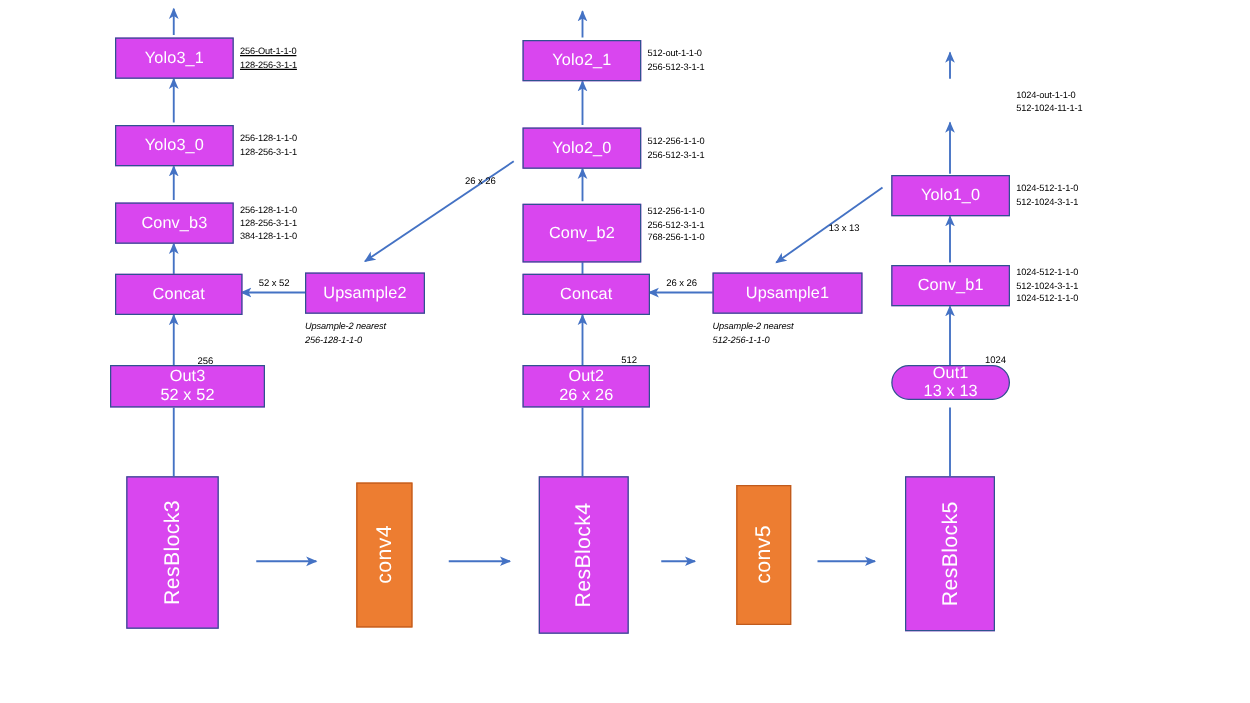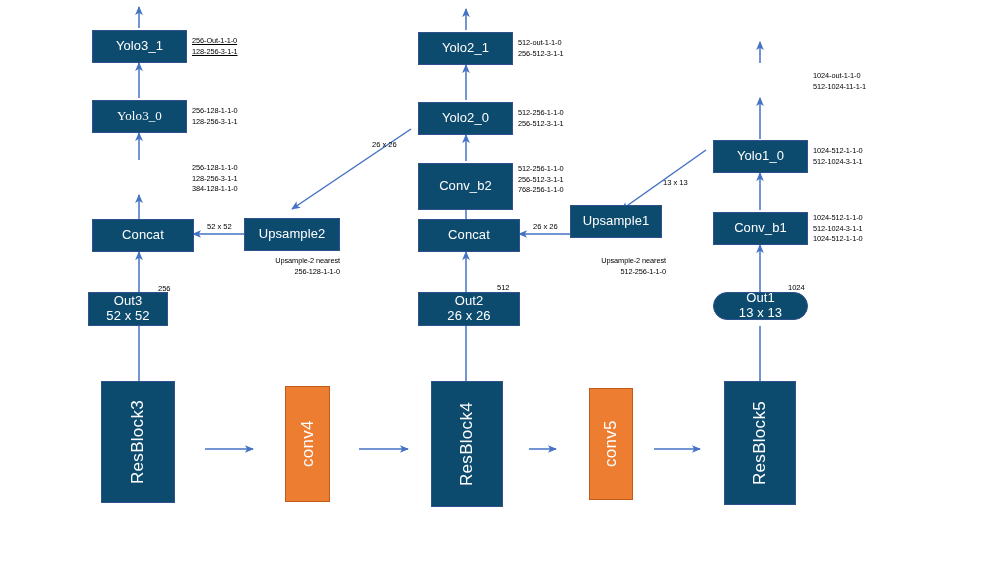--- a/index.html
+++ b/index.html
@@ -14,21 +14,21 @@
   #canvas {
     position: relative;
     width: 1000px;
     height: 562px;
     background: #ffffff;
     overflow: hidden;
   }
   .node {
     position: absolute;
     box-sizing: border-box;
-    background: #0c4a6e;
+    background: #d946ef;
     border: 1px solid #2F528F;
     color: #ffffff;
     display: flex;
     flex-direction: column;
     align-items: center;
     justify-content: center;
     font-size: 13px;
     line-height: 1.15;
     text-align: center;
     letter-spacing: 0.1px;
@@ -45,21 +45,21 @@
     letter-spacing: 0.3px;
   }
   .ann {
     position: absolute;
     font-size: 7.4px;
     line-height: 1.45;
     color: #000000;
     white-space: pre;
     letter-spacing: -0.1px;
   }
-  .ann.c { text-align: right; }
+  .ann.c { text-align: left; font-style: italic; }
   .tag {
     position: absolute;
     font-size: 7.6px;
     color: #000000;
     white-space: nowrap;
     letter-spacing: -0.05px;
   }
   svg.wires {
     position: absolute;
     left: 0;
@@ -115,44 +115,47 @@
       <line x1="760" y1="381" x2="760" y2="326"></line>
     </g>
   </svg>
 
   <div class="node" style="left:92px; top:30px; width:95px; height:33px;">
     <span>Yolo3_1</span>
   </div>
   <div class="ann" style="left:192px; top:36px;text-decoration:underline;">256-Out-1-1-0
 128-256-3-1-1</div>
 
-  <div class="node" style="left:92px; top:100px; width:95px; height:33px;font-family:Liberation Serif, serif;">
+  <div class="node" style="left:92px; top:100px; width:95px; height:33px;">
     <span>Yolo3_0</span>
   </div>
   <div class="ann" style="left:192px; top:106px;">256-128-1-1-0
 128-256-3-1-1</div>
 
+  <div class="node" style="left:92px; top:162px; width:95px; height:33px;">
+    <span>Conv_b3</span>
+  </div>
   <div class="ann" style="left:192px; top:163px;">256-128-1-1-0
 128-256-3-1-1
 384-128-1-1-0</div>
 
   <div class="node" style="left:92px; top:219px; width:102px; height:33px;">
     <span>Concat</span>
   </div>
 
   <div class="node" style="left:244px; top:218px; width:96px; height:33px;">
     <span>Upsample2</span>
   </div>
   <div class="ann c" style="left:244px; top:256px; width:96px;">Upsample-2 nearest
 256-128-1-1-0</div>
 
   <div class="tag" style="left:207px; top:222px;">52 x 52</div>
   <div class="tag" style="left:372px; top:140px;">26 x 26</div>
 
-  <div class="node" style="left:88px; top:292px; width:80px; height:34px;">
+  <div class="node" style="left:88px; top:292px; width:124px; height:34px;">
     <span>Out3</span>
     <span class="l2">52 x 52</span>
   </div>
   <div class="tag" style="left:158px; top:284px;">256</div>
 
   <div class="node" style="left:418px; top:32px; width:95px; height:33px;">
     <span>Yolo2_1</span>
   </div>
   <div class="ann" style="left:518px; top:38px;">512-out-1-1-0
 256-512-3-1-1</div>
@@ -167,21 +170,21 @@
     <span>Conv_b2</span>
   </div>
   <div class="ann" style="left:518px; top:164px;">512-256-1-1-0
 256-512-3-1-1
 768-256-1-1-0</div>
 
   <div class="node" style="left:418px; top:219px; width:102px; height:33px;">
     <span>Concat</span>
   </div>
 
-  <div class="node" style="left:570px; top:205px; width:92px; height:33px;">
+  <div class="node" style="left:570px; top:218px; width:120px; height:33px;">
     <span>Upsample1</span>
   </div>
   <div class="ann c" style="left:570px; top:256px; width:96px;">Upsample-2 nearest
 512-256-1-1-0</div>
 
   <div class="tag" style="left:533px; top:222px;">26 x 26</div>
   <div class="tag" style="left:663px; top:178px;">13 x 13</div>
 
   <div class="node" style="left:418px; top:292px; width:102px; height:34px;">
     <span>Out2</span>

